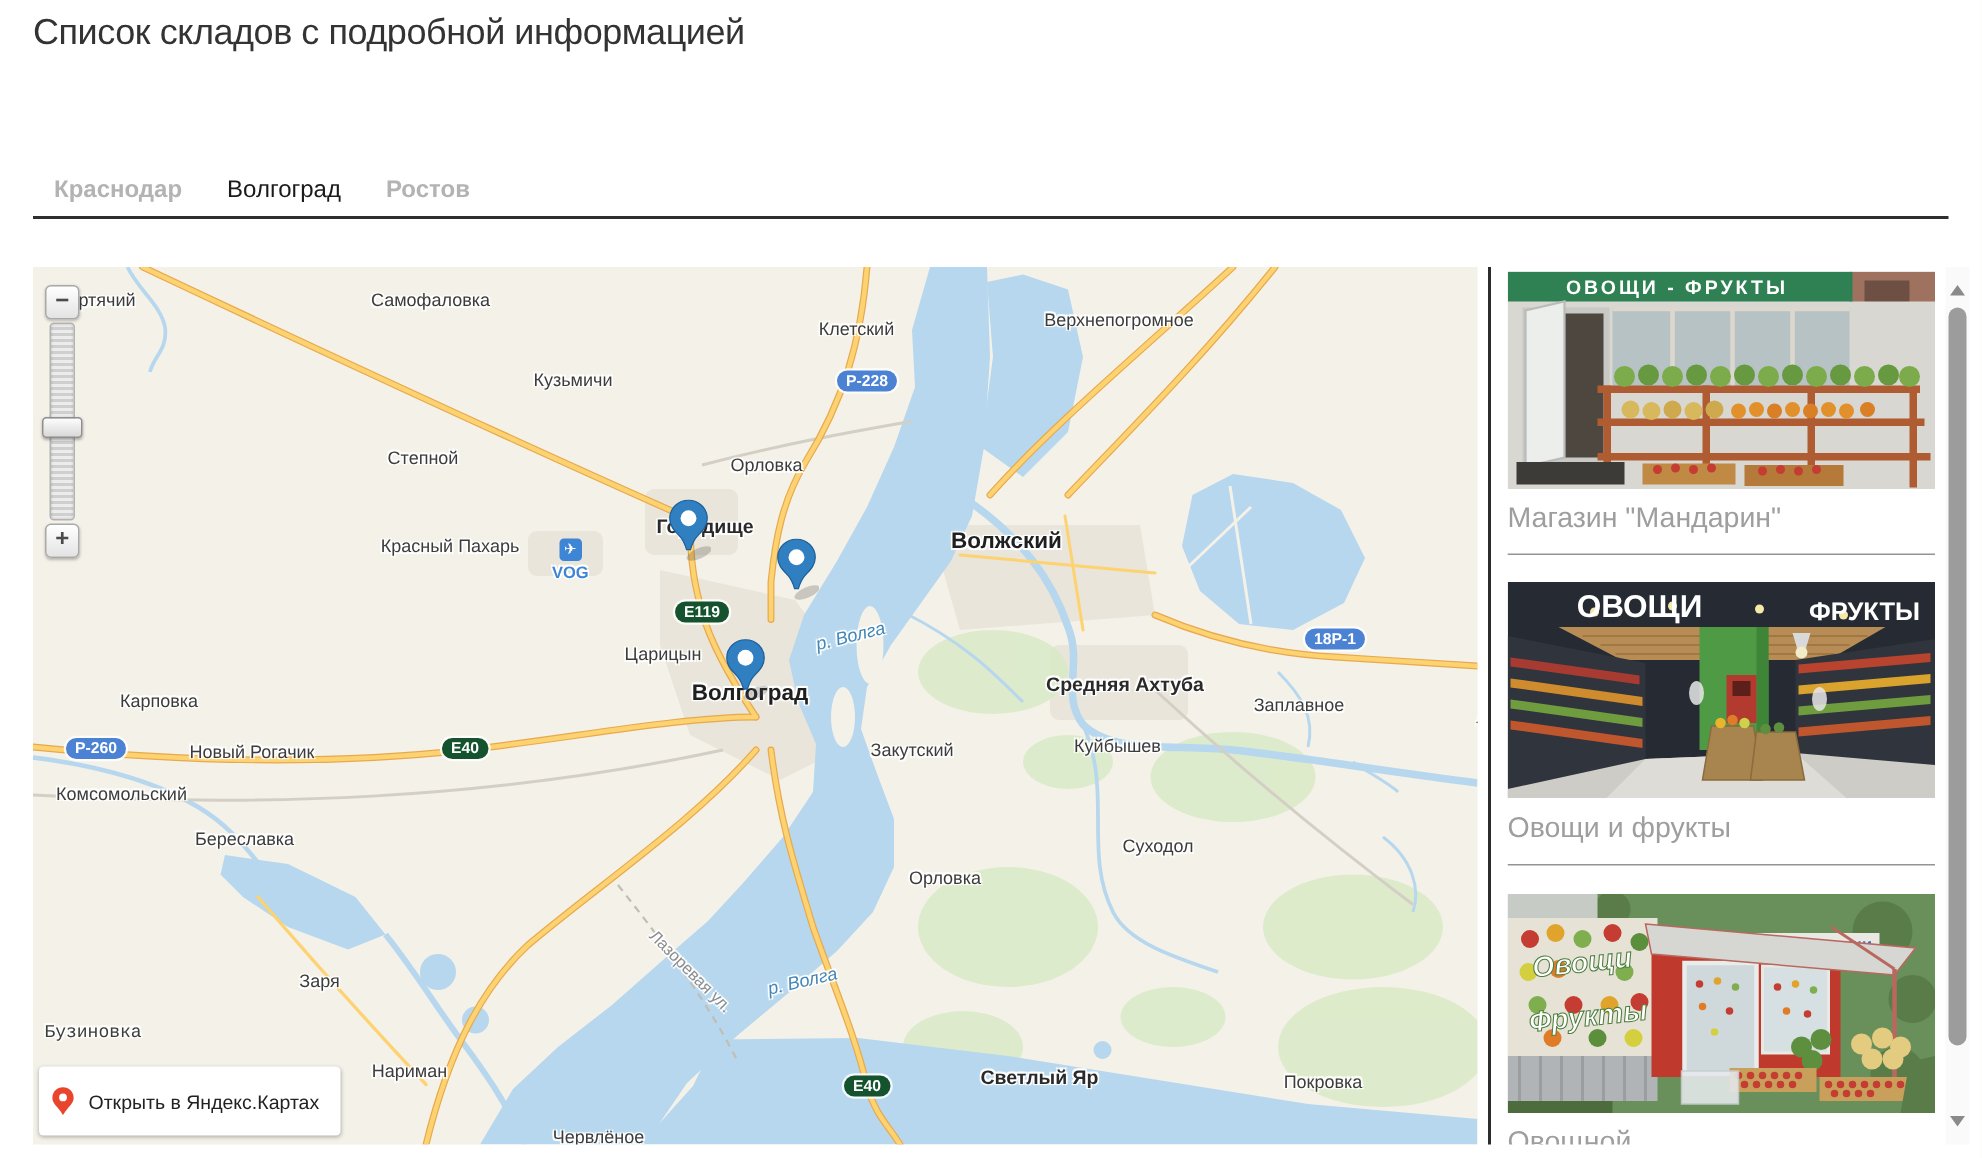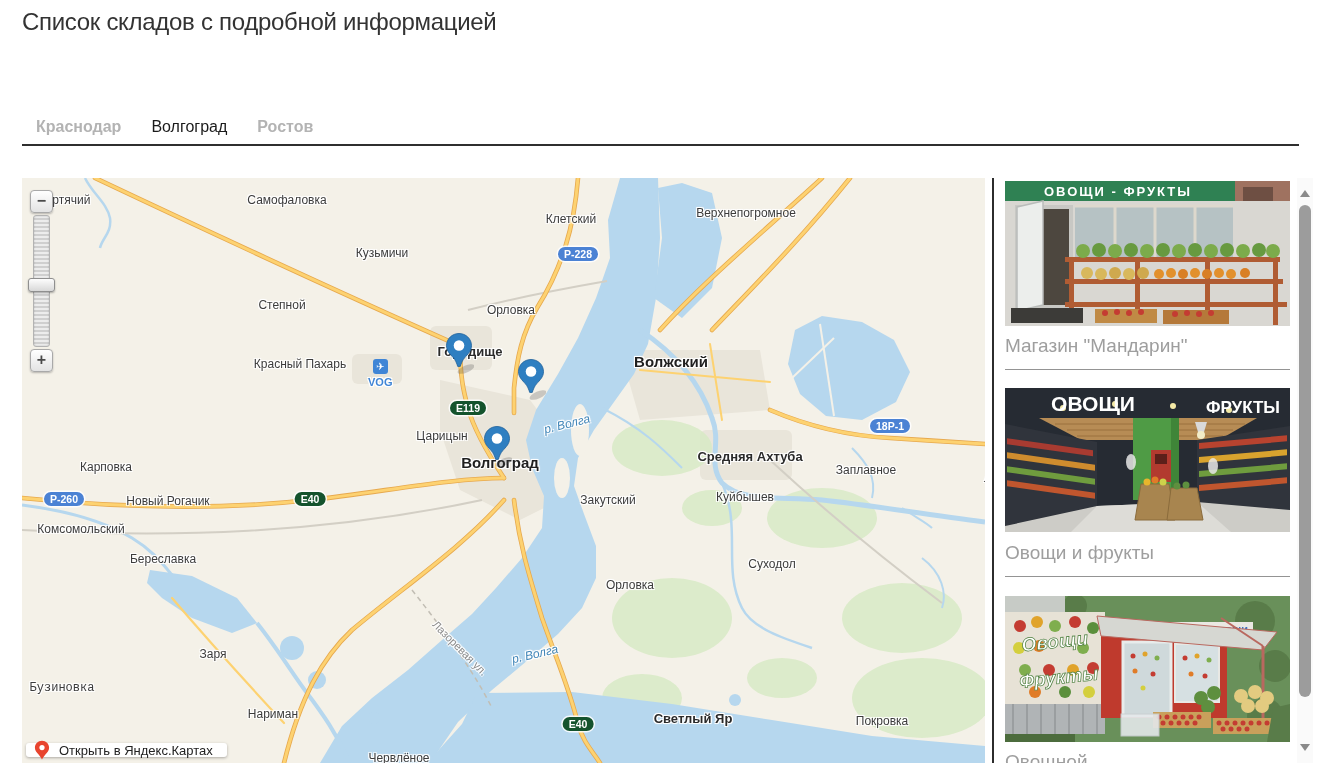--- a/index.html
+++ b/index.html
@@ -38,21 +38,21 @@
   
   #zoomctl{left:6px;top:12px;z-index:8;width:30px;}
   .zbtn{width:21px;height:21px;margin-left:2px;background:linear-gradient(#ffffff,#e3e3e3);border:1px solid #a9a9a9;border-radius:4px;
     font-size:16px;font-weight:700;color:#4a4a4a;text-align:center;line-height:20px;cursor:pointer;box-shadow:0 1px 2px rgba(0,0,0,.25);}
   #ztrack{width:15px;height:130px;margin:2px 0 2px 5px;border:1px solid #b3b3b3;border-radius:3px;cursor:pointer;
     background:repeating-linear-gradient(180deg,#ececec 0 2px,#cfcfcf 2px 4px);box-shadow:inset 0 0 2px rgba(0,0,0,.2);position:relative;}
   #zthumb{position:absolute;left:-6px;top:62px;width:25px;height:12px;background:linear-gradient(#fdfdfd,#d8d8d8);
     border:1px solid #8f8f8f;border-radius:3px;cursor:pointer;box-shadow:0 1px 2px rgba(0,0,0,.3);}
 
   
-  #open-maps{left:4px;bottom:6px;z-index:8;height:14px;background:#fff;border:0;border-radius:3px;box-shadow:0 1px 3px rgba(0,0,0,.3);
+  #open-maps{left:4px;bottom:6px;z-index:8;height:46px;background:#fff;border:0;border-radius:3px;box-shadow:0 1px 3px rgba(0,0,0,.3);
     display:flex;align-items:center;gap:9px;padding:0 14px 0 8px;font-size:13px;color:#222;cursor:pointer;font-family:inherit;}
 
   
   #attrib{right:14px;bottom:4px;z-index:8;text-align:right;}
   #ylogo{font-size:23px;font-weight:700;color:#1a1a1a;line-height:24px;cursor:pointer;
     text-shadow:-1px -1px 0 #fff,1px -1px 0 #fff,-1px 1px 0 #fff,1px 1px 0 #fff;}
   #ylogo .red{color:#e33b24;}
   #attrib .small{font-size:11px;color:#2b2b2b;text-shadow:0 0 2px #fff,0 0 3px #fff;}
   #attrib .small a{color:#2b2b2b;text-decoration:underline;cursor:pointer;}
 

